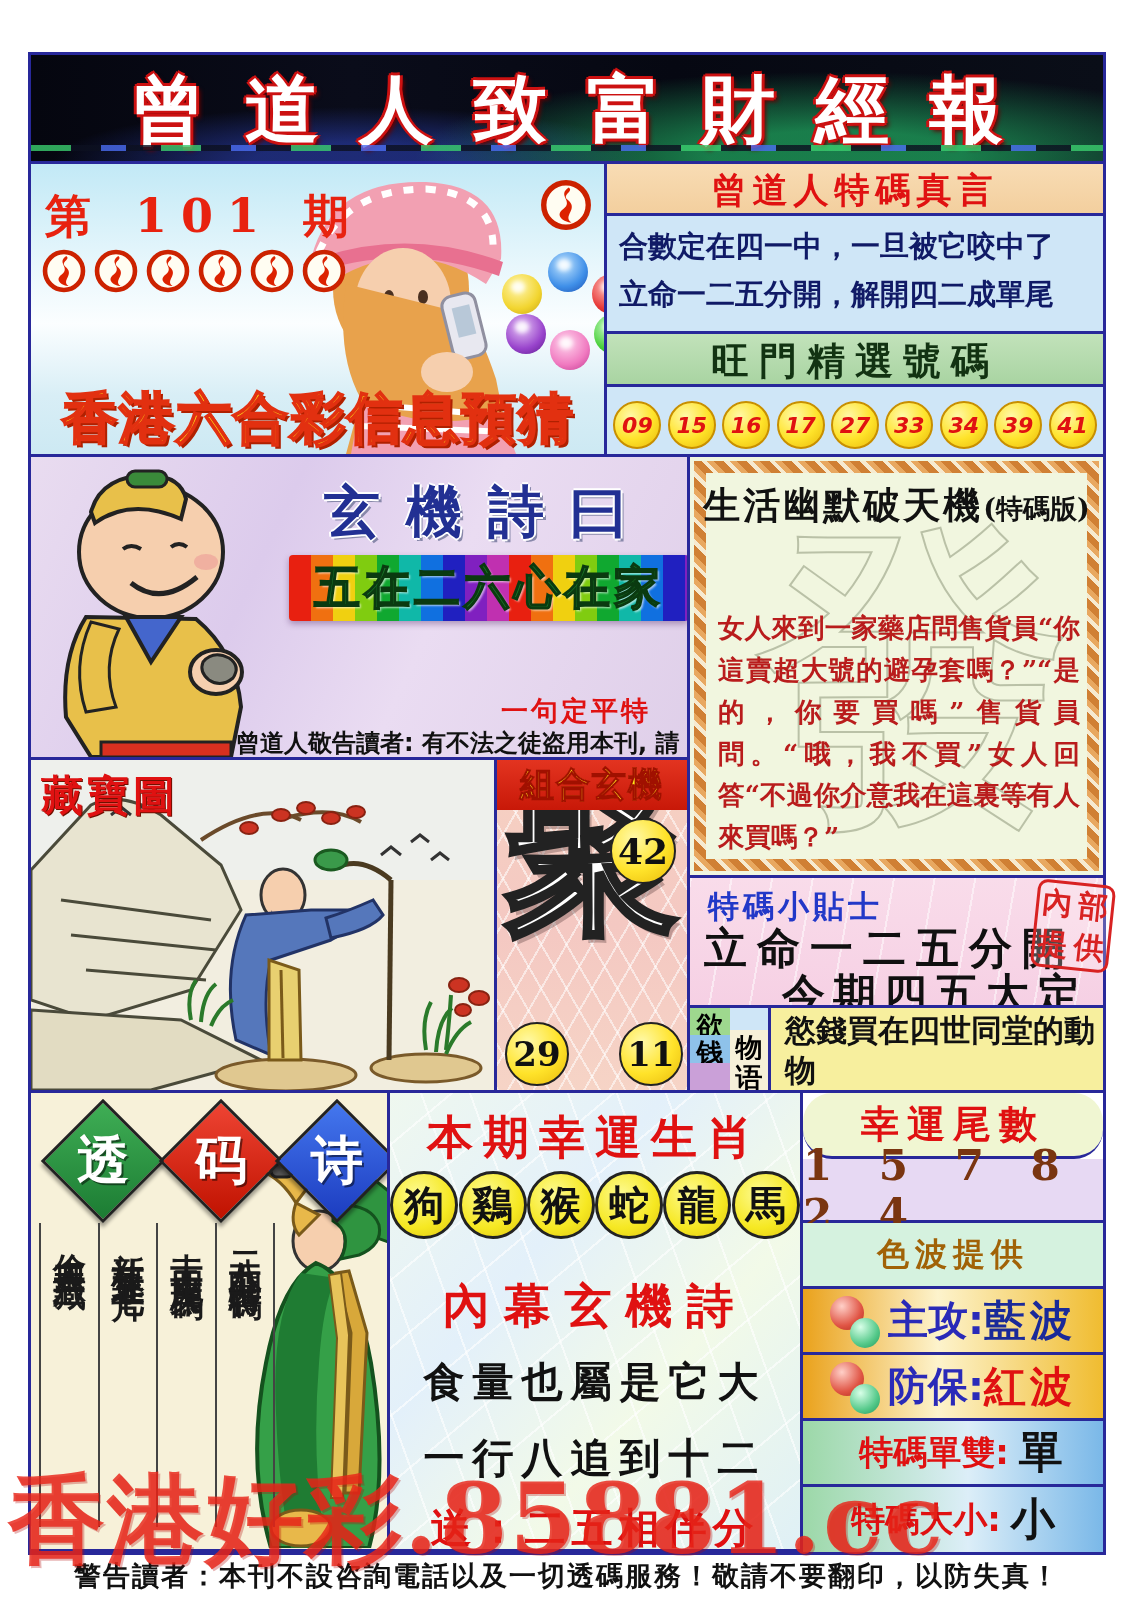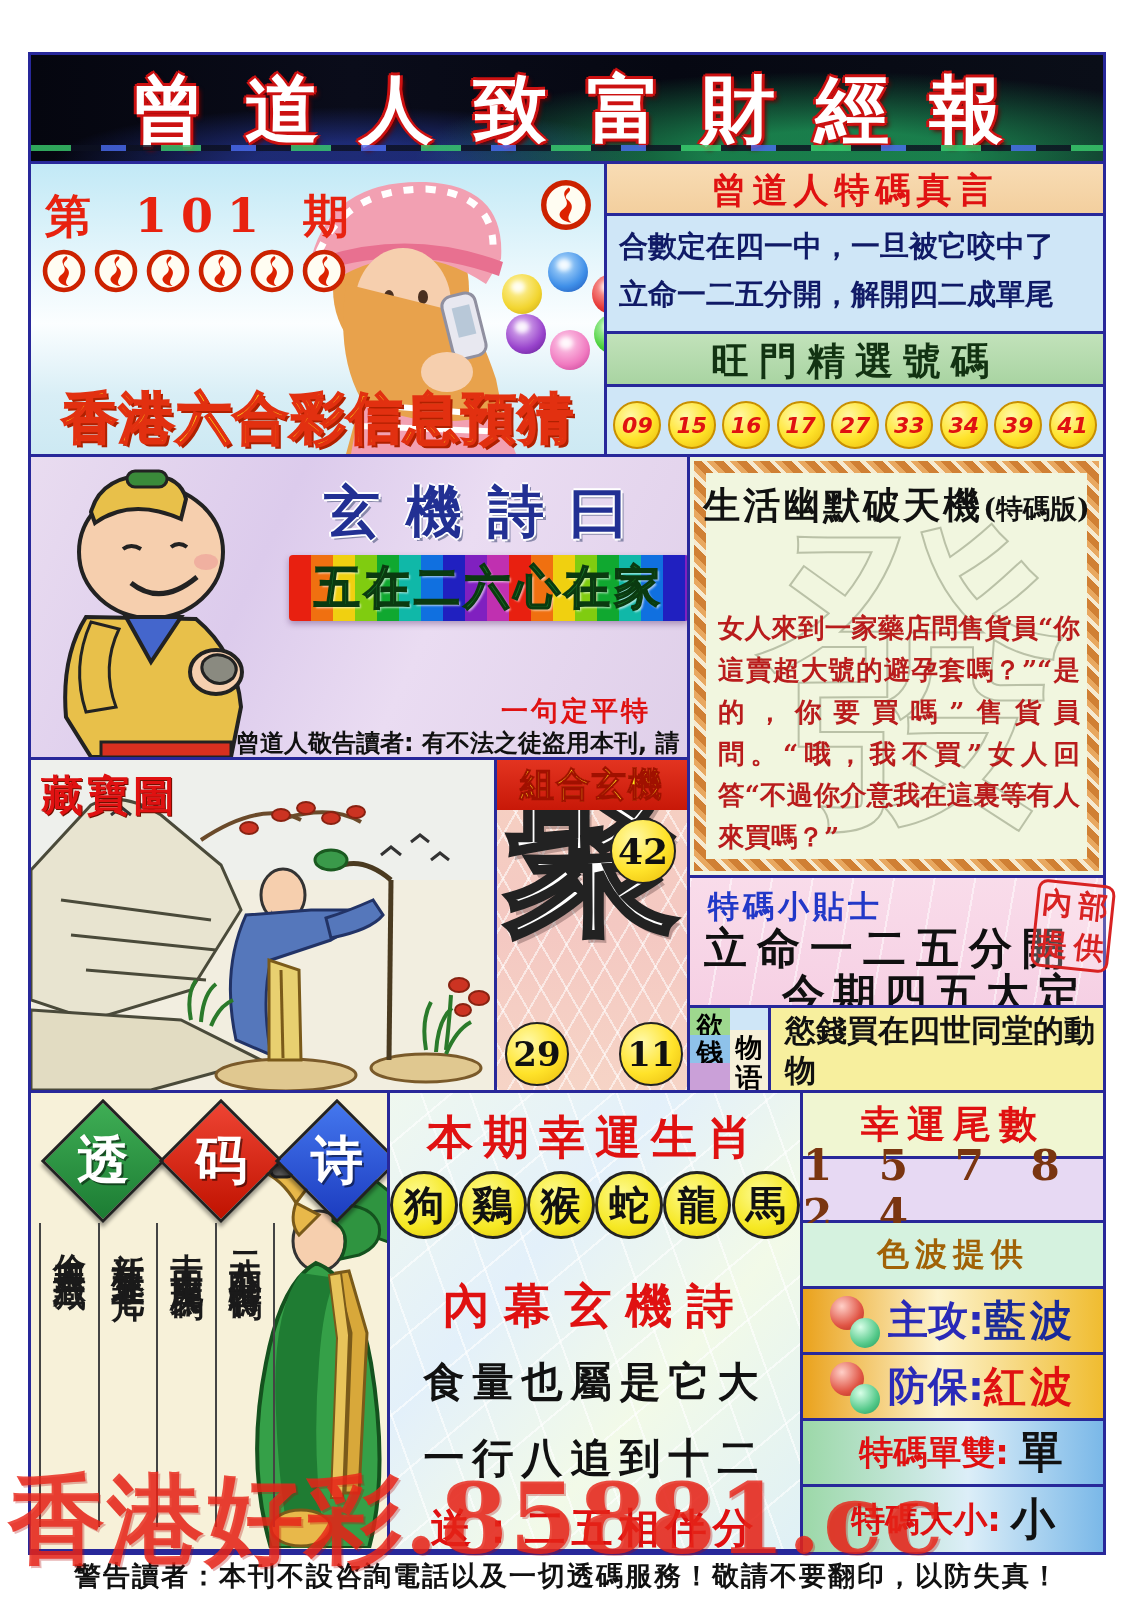--- a/index.html
+++ b/index.html
@@ -132,21 +132,21 @@
   .zball{width:62px;height:62px;border-radius:50%;background:radial-gradient(circle at 38% 32%,#fdfa90,#f6e822 60%,#ddc410);
     border:3px solid #222;display:flex;align-items:center;justify-content:center;color:#111;font-weight:bold;font-size:40px;font-family:"DejaVu Serif",serif;}
   .zPoemTitle{left:0;top:182px;width:100%;text-align:center;color:#e01111;font-weight:bold;font-size:47px;letter-spacing:14px;font-family:"DejaVu Serif",serif;}
   .zL1{left:0;top:262px;width:100%;text-align:center;color:#111;font-weight:bold;font-size:41px;letter-spacing:8px;}
   .zL2{left:0;top:338px;width:100%;text-align:center;color:#111;font-weight:bold;font-size:41px;letter-spacing:8px;}
   .zGift{left:0;top:408px;width:100%;text-align:center;color:#e01111;font-weight:bold;font-size:41px;letter-spacing:6px;}
 
   
   #rightCol{left:800px;top:1090px;width:306px;height:462px;background:#fff;}
   .rcRow{position:absolute;left:0;width:100%;box-sizing:border-box;border-bottom:3px solid #28289a;display:flex;align-items:center;justify-content:center;}
-  .rc1{top:0;height:66px;background:#f0f6d2;color:#e01111;font-weight:bold;font-size:38px;letter-spacing:8px;}
+  .rc1{top:0;height:66px;background:#f0f6d2;color:#e01111;font-weight:bold;font-size:38px;letter-spacing:8px;border-radius:29px;}
   .rc2{top:66px;height:64px;background:#e7d9f3;color:#7a3510;font-weight:bold;font-size:42px;letter-spacing:16px;font-family:"DejaVu Serif",serif;}
   .rc3{top:130px;height:66px;background:#d5f2df;color:#a16207;font-weight:bold;font-size:32px;letter-spacing:6px;}
   .rc4{top:196px;height:66px;background:linear-gradient(90deg,#eaa21c,#fdf3cc 45%,#f0bc30);}
   .rc5{top:262px;height:66px;background:linear-gradient(90deg,#eaa21c,#fdf3cc 45%,#f0bc30);}
   .rc6{top:328px;height:66px;background:linear-gradient(90deg,#9cd8a8,#dceef8 55%,#7ab8e8);padding-left:16px;}
   .rc7{top:394px;height:65px;background:linear-gradient(90deg,#9cd8a8,#dceef8 55%,#7ab8e8);border-bottom:none;}
   .waveLabel{color:#2a2ab8;font-weight:bold;font-size:40px;}
   .waveBlue{color:#1a2a99;font-weight:bold;font-size:42px;letter-spacing:4px;font-family:"DejaVu Serif",serif;}
   .waveRed{color:#e01111;font-weight:bold;font-size:42px;letter-spacing:4px;font-family:"DejaVu Serif",serif;}
   .scLabel{color:#e01111;font-weight:bold;font-size:34px;}

